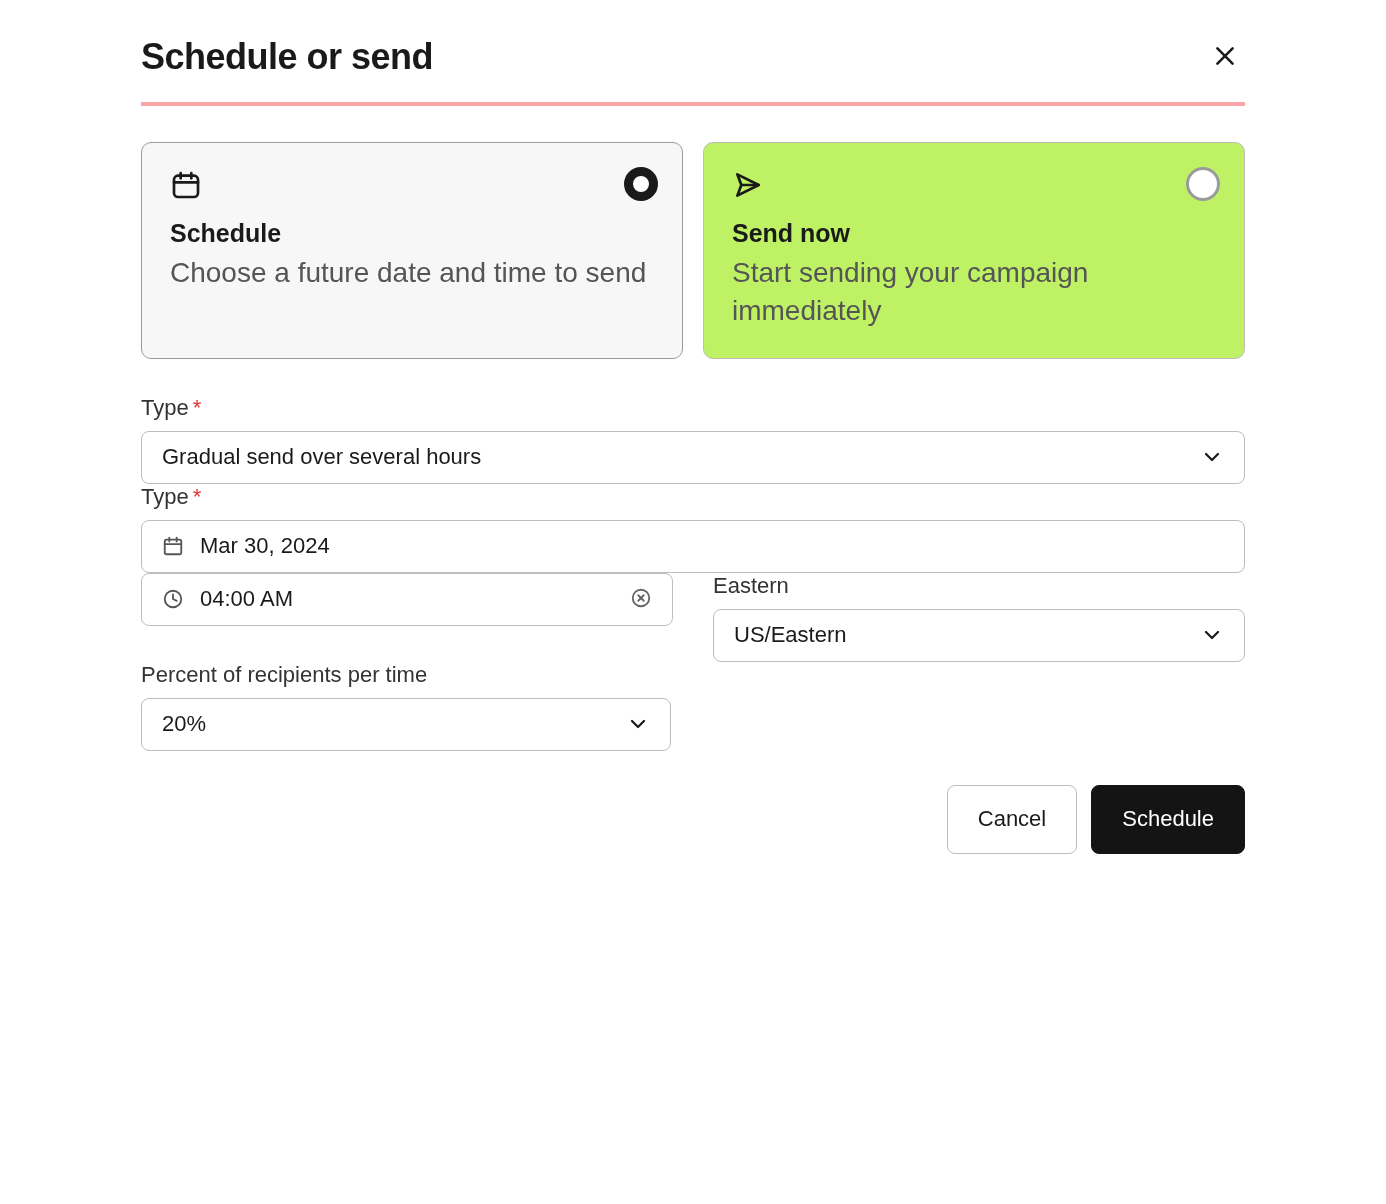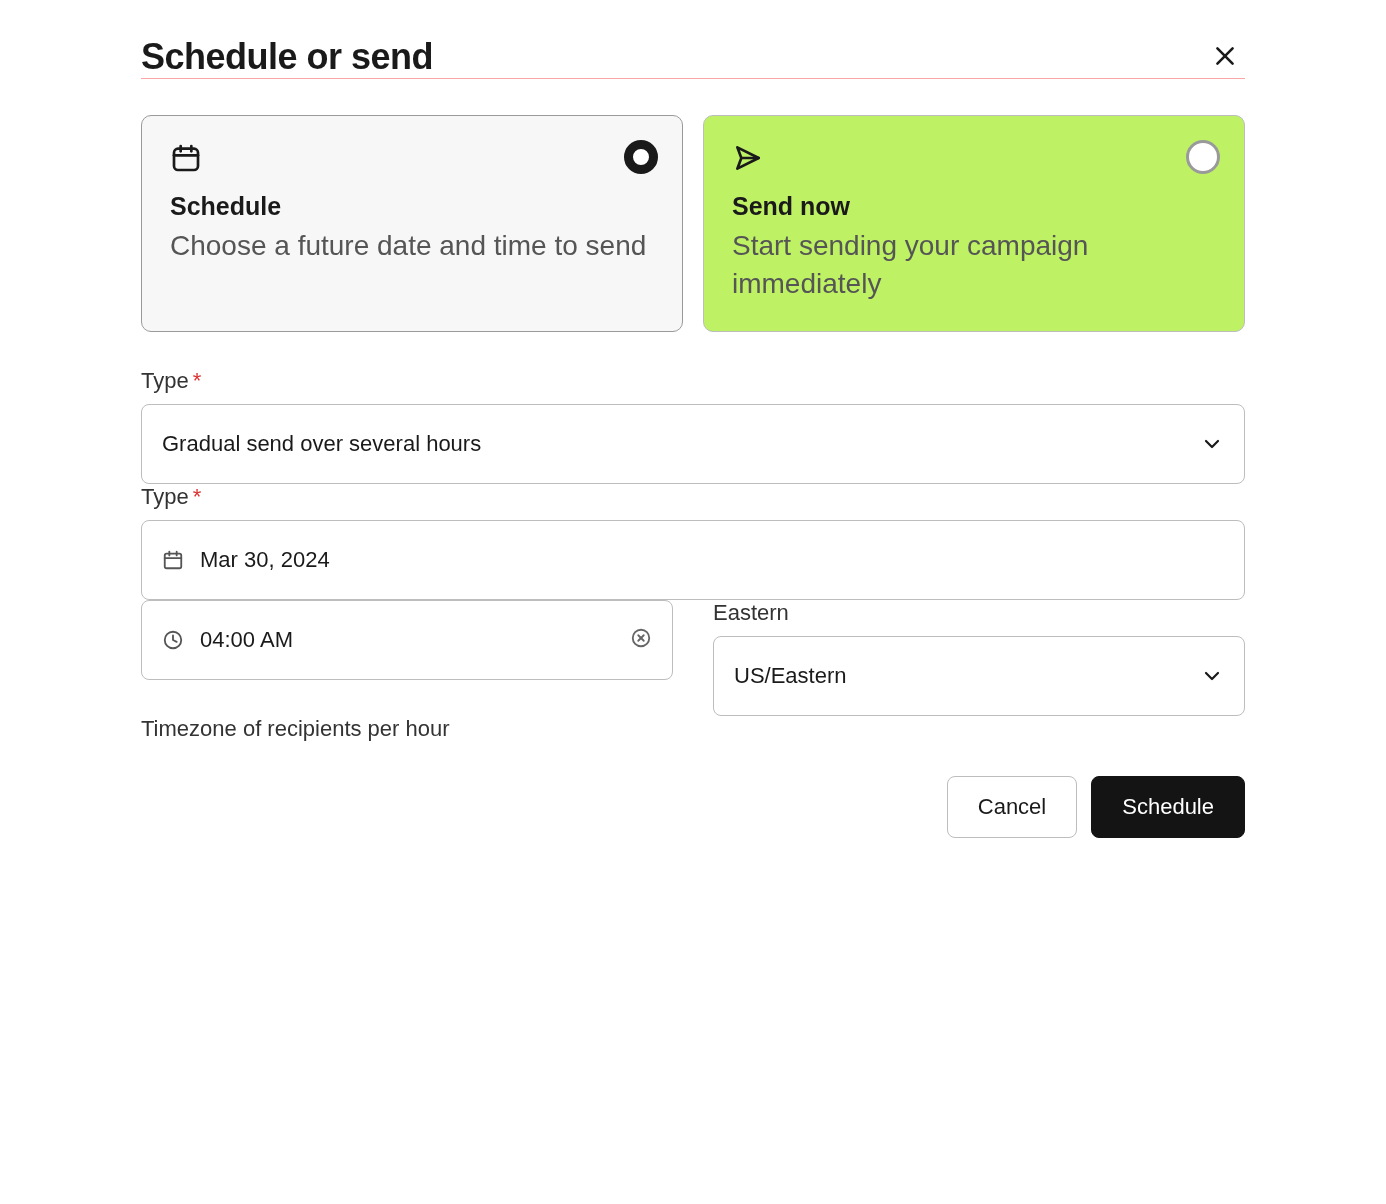--- a/index.html
+++ b/index.html
@@ -14,21 +14,22 @@
     padding: 36px;
   }
   .dialog {
     max-width: 1104px;
     margin: 0 auto;
   }
   .dialog-header {
     display: flex;
     justify-content: space-between;
     align-items: center;
-    border-bottom: 1px solid #fca5a5;
+    padding-bottom: 24px;
+    border-bottom: 4px solid #fca5a5;
     margin-bottom: 36px;
   }
   .dialog-title {
     font-size: 36px;
     font-weight: 600;
     letter-spacing: -0.5px;
   }
   .close-btn {
     width: 40px;
     height: 40px;
@@ -95,21 +96,21 @@
     display: block;
   }
   .required {
     color: #d33;
     margin-left: 4px;
   }
   .control {
     display: flex;
     align-items: center;
     width: 100%;
-    height: 80px;
+    height: 53px;
     border: 1px solid #bdbdbd;
     border-radius: 8px;
     padding: 0 20px;
     font-size: 22px;
     color: #1a1a1a;
     background: #fff;
     position: relative;
     cursor: pointer;
   }
   .control .left-icon {
@@ -147,21 +148,21 @@
     width: 530px;
   }
 
   .footer {
     display: flex;
     justify-content: flex-end;
     gap: 14px;
     margin-top: 34px;
   }
   .btn {
-    height: 62px;
+    height: 69px;
     padding: 0 30px;
     border-radius: 8px;
     font-size: 22px;
     font-weight: 500;
     cursor: pointer;
     display: flex;
     align-items: center;
     justify-content: center;
   }
   .btn-secondary {
@@ -282,21 +283,29 @@
         <span class="chevron">
           <svg width="24" height="24" viewBox="0 0 24 24" fill="none" stroke="currentColor" stroke-width="2.2" stroke-linecap="round" stroke-linejoin="round">
               <polyline points="6 9 12 15 18 9"></polyline>
             </svg>
         </span>
       </div>
     </div>
   </div>
 
   <div class="field half-width">
-    <label class="field-label">Timezone of recipients per hour</label>
+    <label class="field-label">Percent of recipients per time</label>
+    <div class="control">
+      <span class="value">20%</span>
+      <span class="chevron">
+        <svg width="24" height="24" viewBox="0 0 24 24" fill="none" stroke="currentColor" stroke-width="2.2" stroke-linecap="round" stroke-linejoin="round">
+            <polyline points="6 9 12 15 18 9"></polyline>
+          </svg>
+      </span>
+    </div>
   </div>
 
   <div class="footer">
     <button class="btn btn-secondary">Cancel</button>
     <button class="btn btn-primary">Schedule</button>
   </div>
 
 </div>
 
 </body></html>

